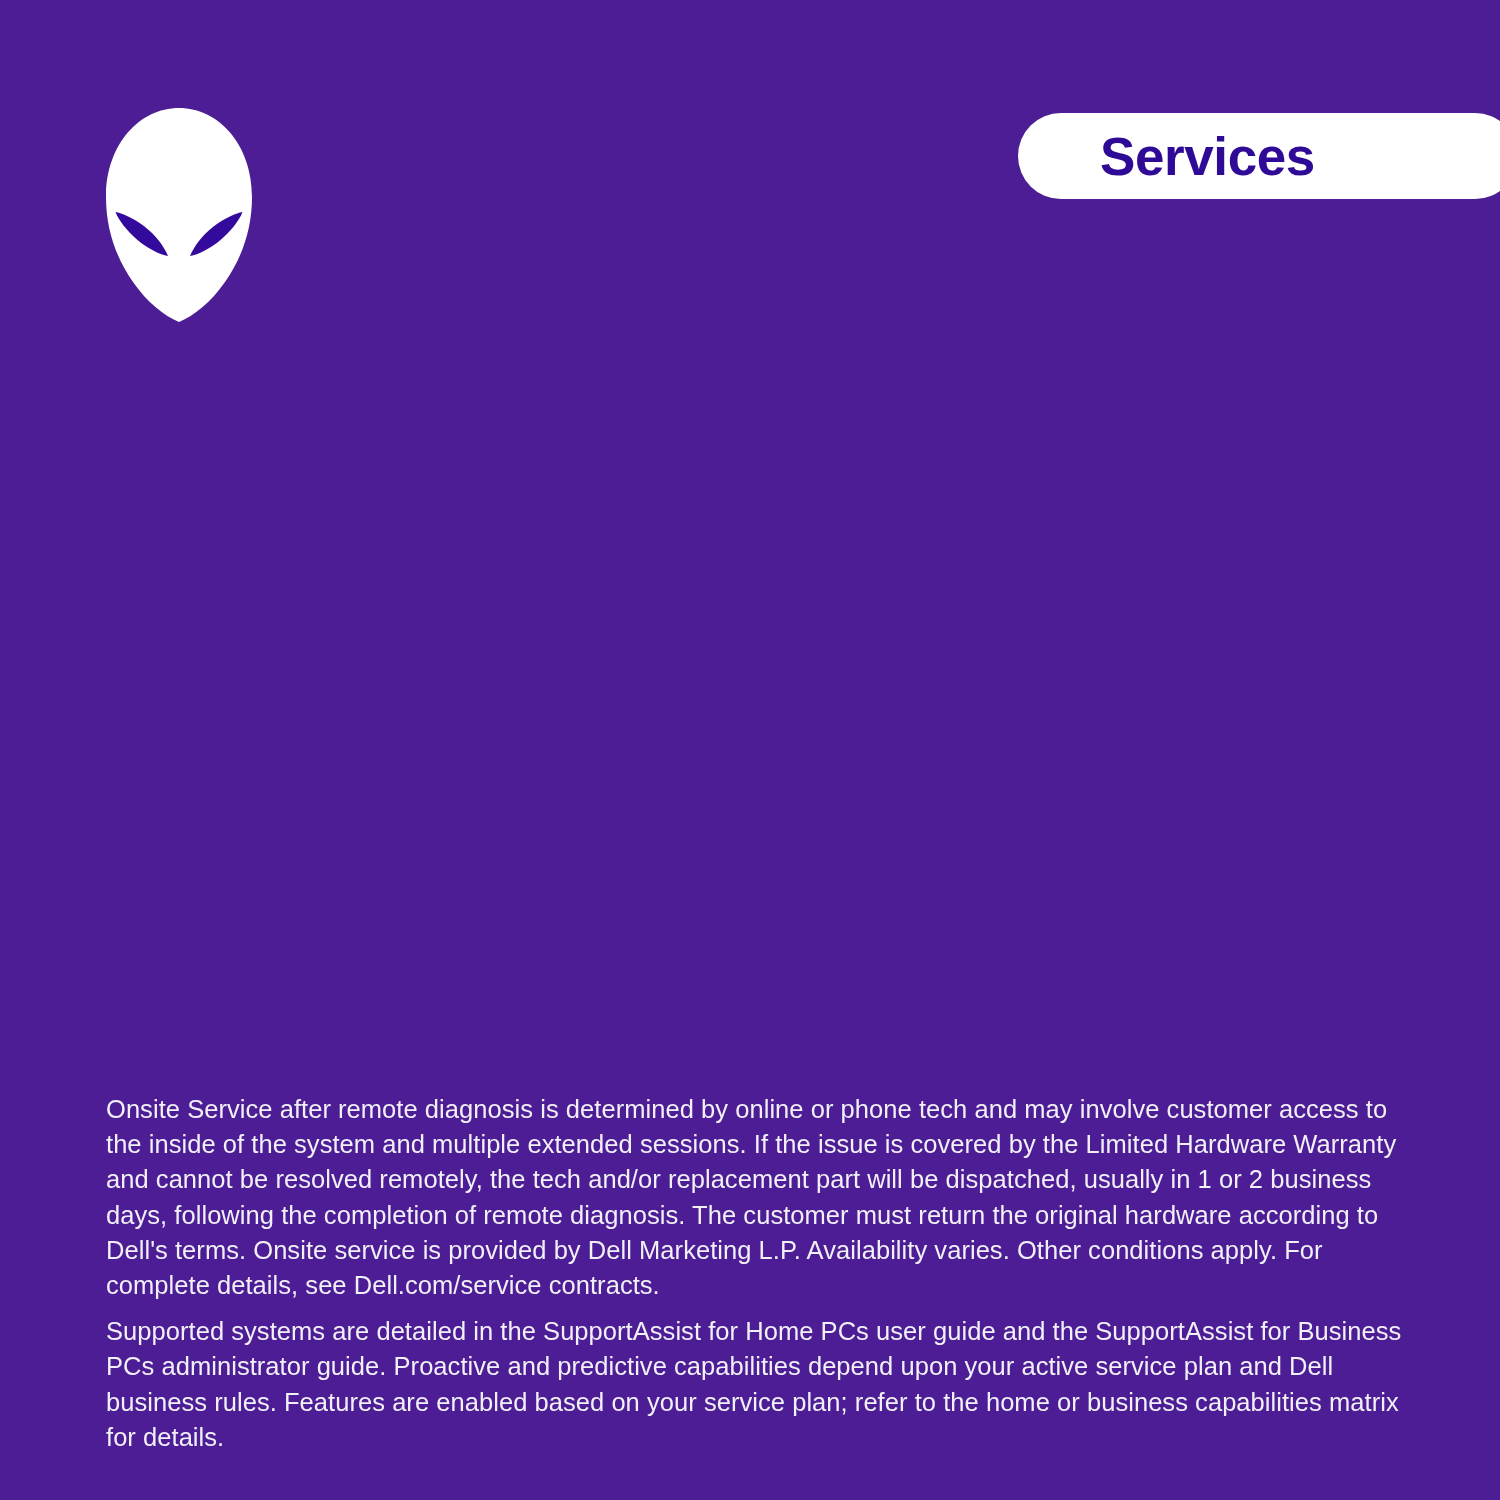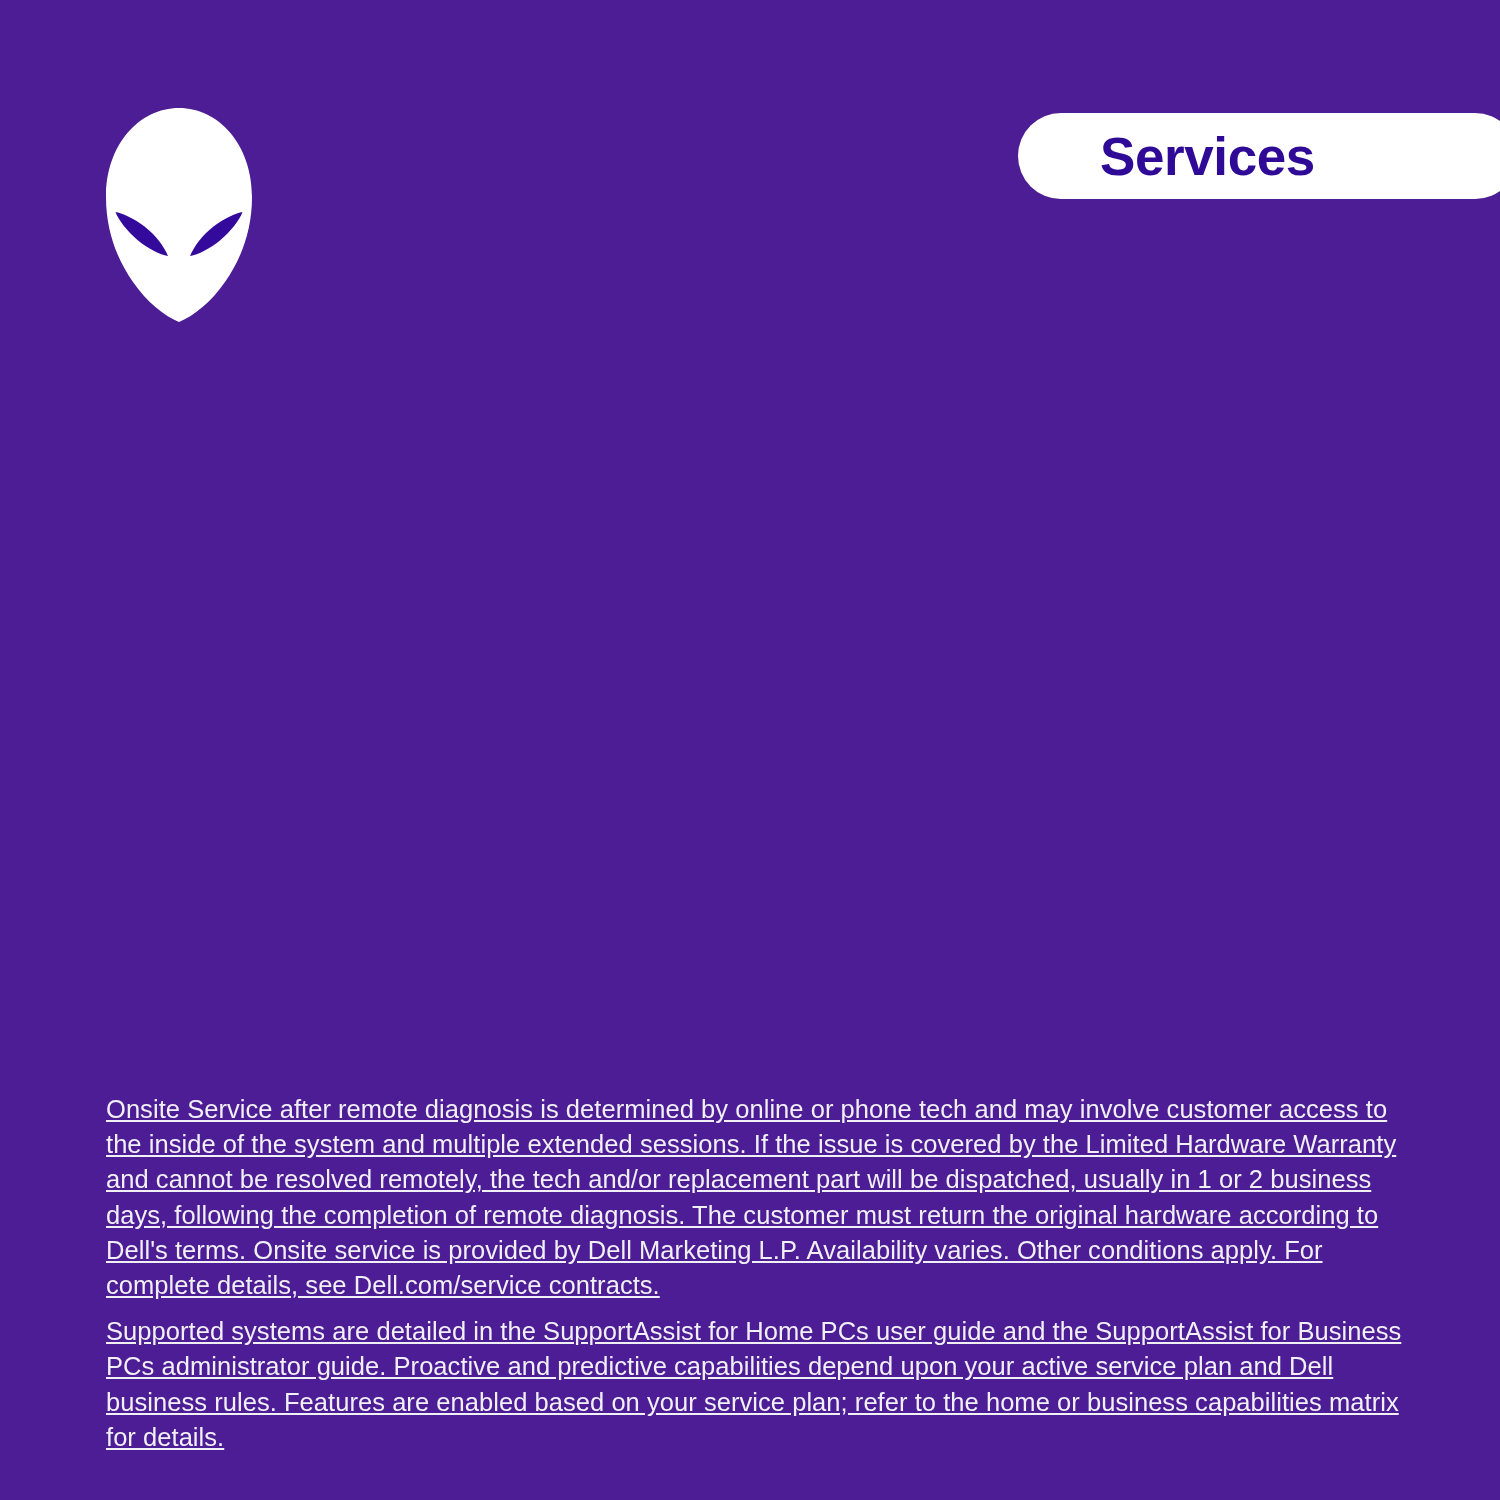--- a/index.html
+++ b/index.html
@@ -67,21 +67,20 @@
   .legal {
     position: absolute;
     left: 106px;
     top: 1092px;
     width: 1312px;
     color: #f2f0f7;
     font-size: 25.5px;
     line-height: 35.2px;
     font-weight: 400;
     letter-spacing: 0.05px;
-    text-decoration: underline;
   }
   .legal p {
     margin: 0 0 11px 0;
   }
   .legal p:last-child { margin-bottom: 12px; }
 </style>
 </head>
 <body>
 
 <div class="canvas">

